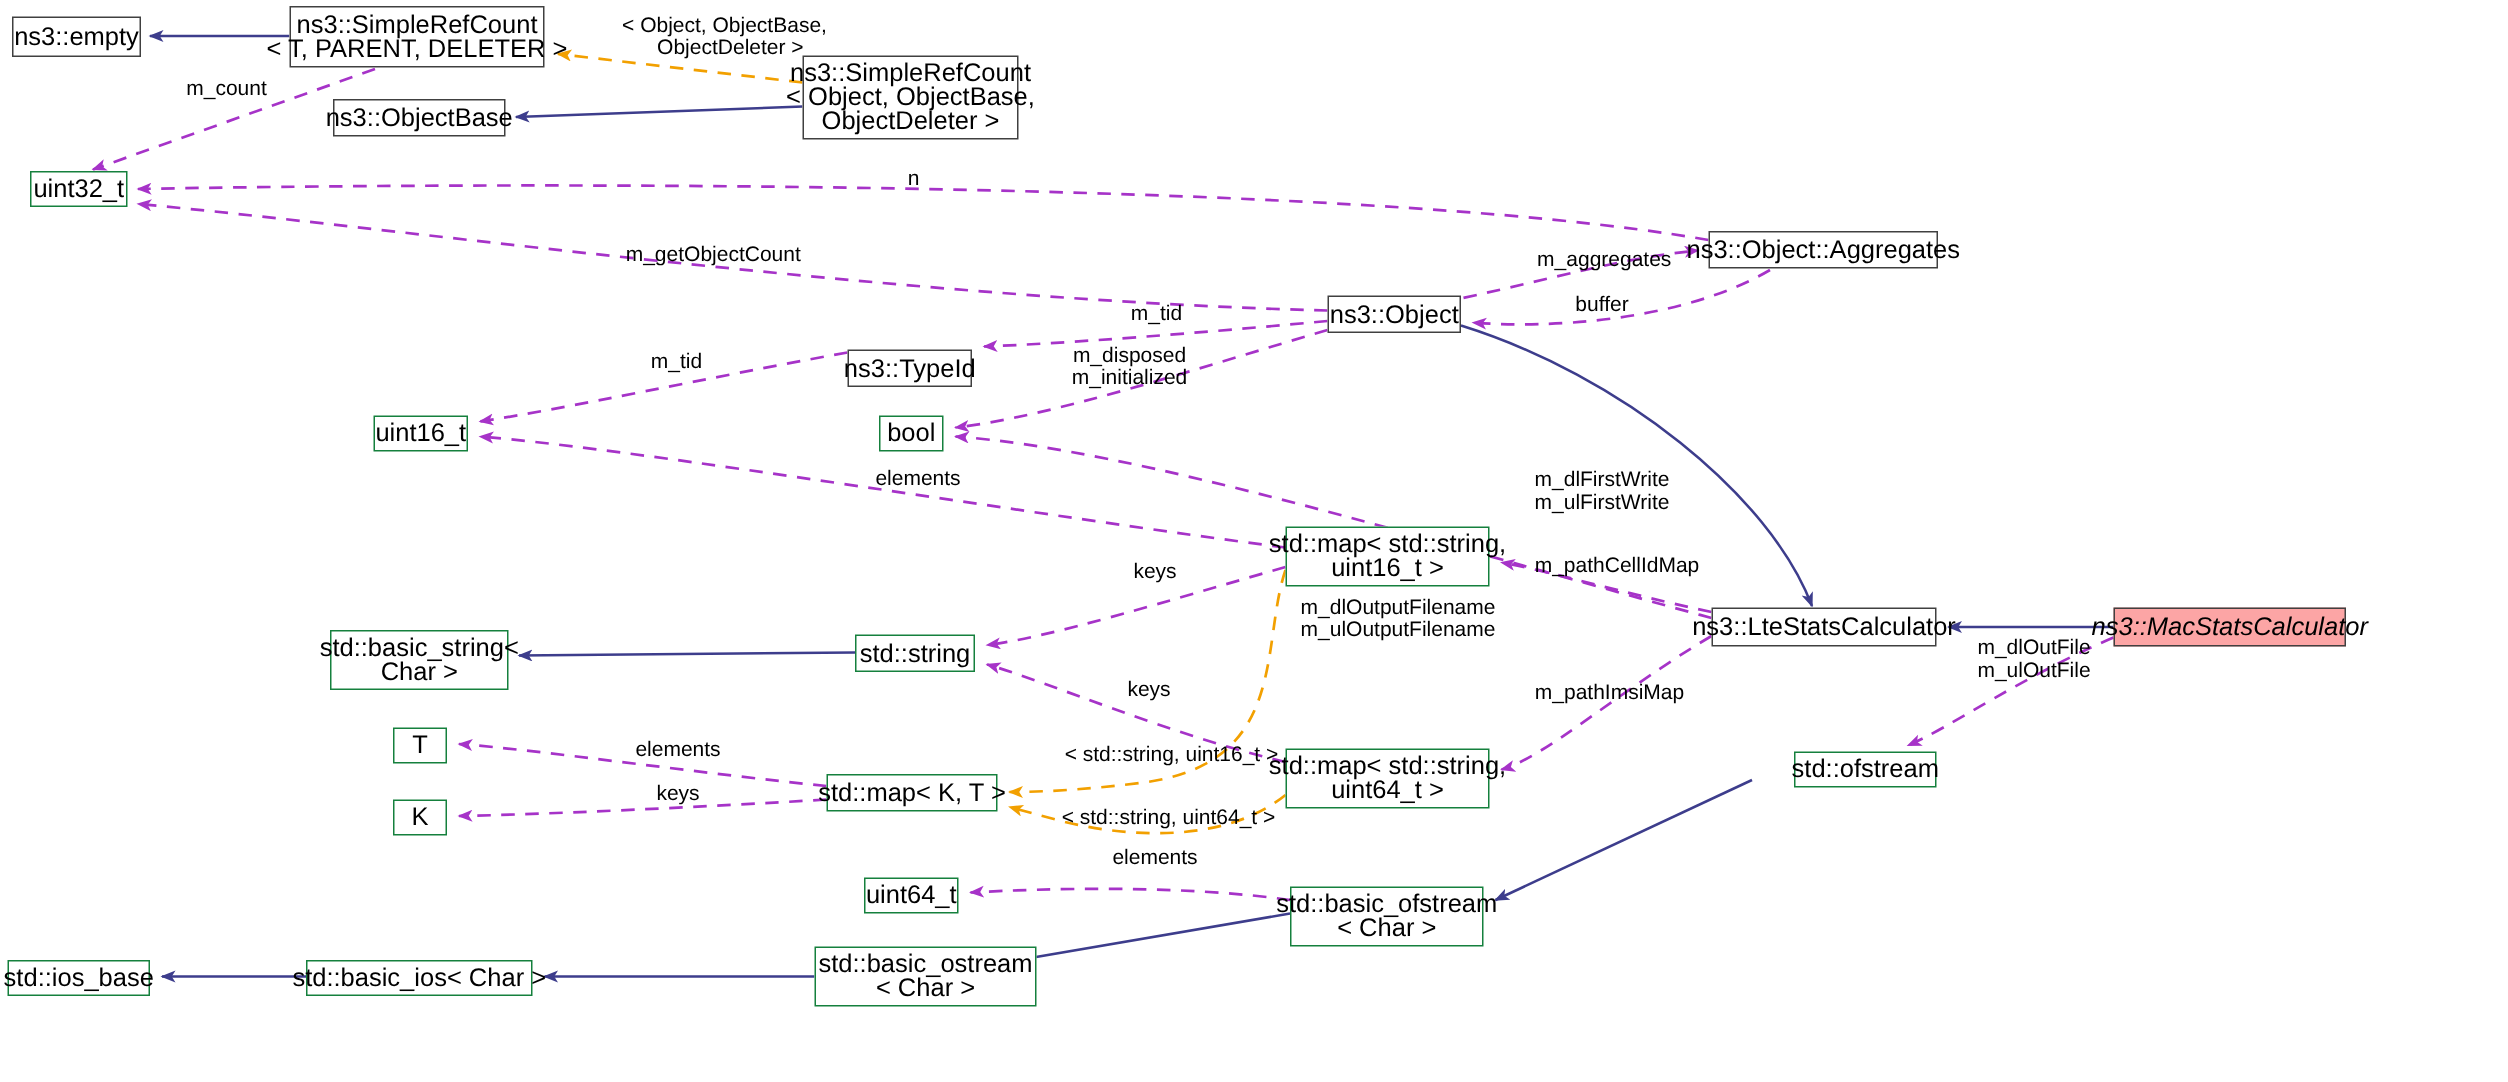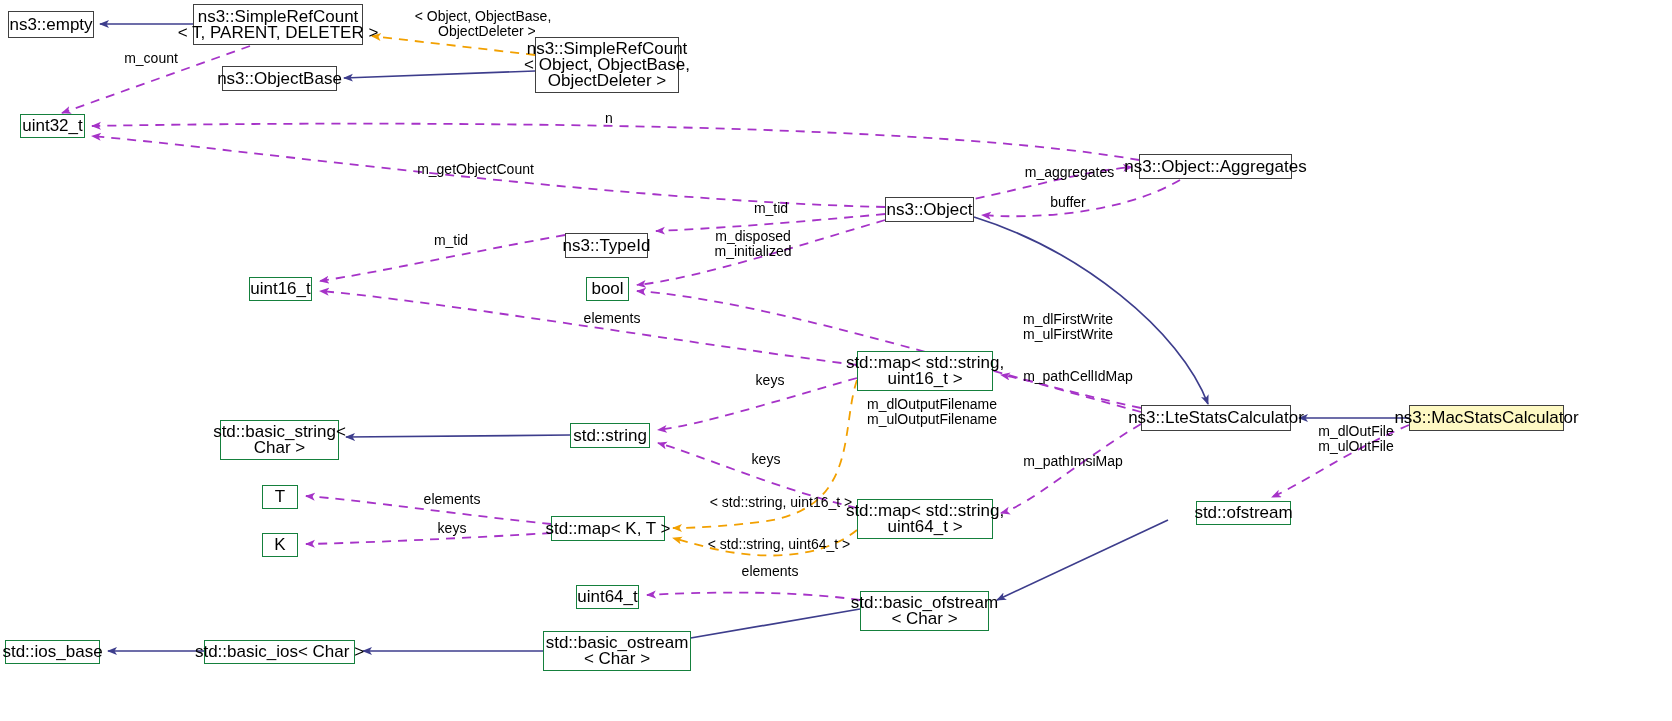--- a/index.html
+++ b/index.html
@@ -40,21 +40,22 @@
     padding: 1px 4px;
   }
   .node.thin {
     border: 1px solid #15803d;
   }
   .node.bold {
     border: 1.6px solid #404040;
   }
   .node.highlight {
     border: 1.6px solid #404040;
-    background: #fef9c3;
+    background: #fca5a5;
+    font-style: italic;
   }
   .edge-label {
     position: absolute;
     font-size: 14px;
     line-height: 15px;
     color: #000000;
     white-space: pre;
     text-align: center;
     background: transparent;
   }

